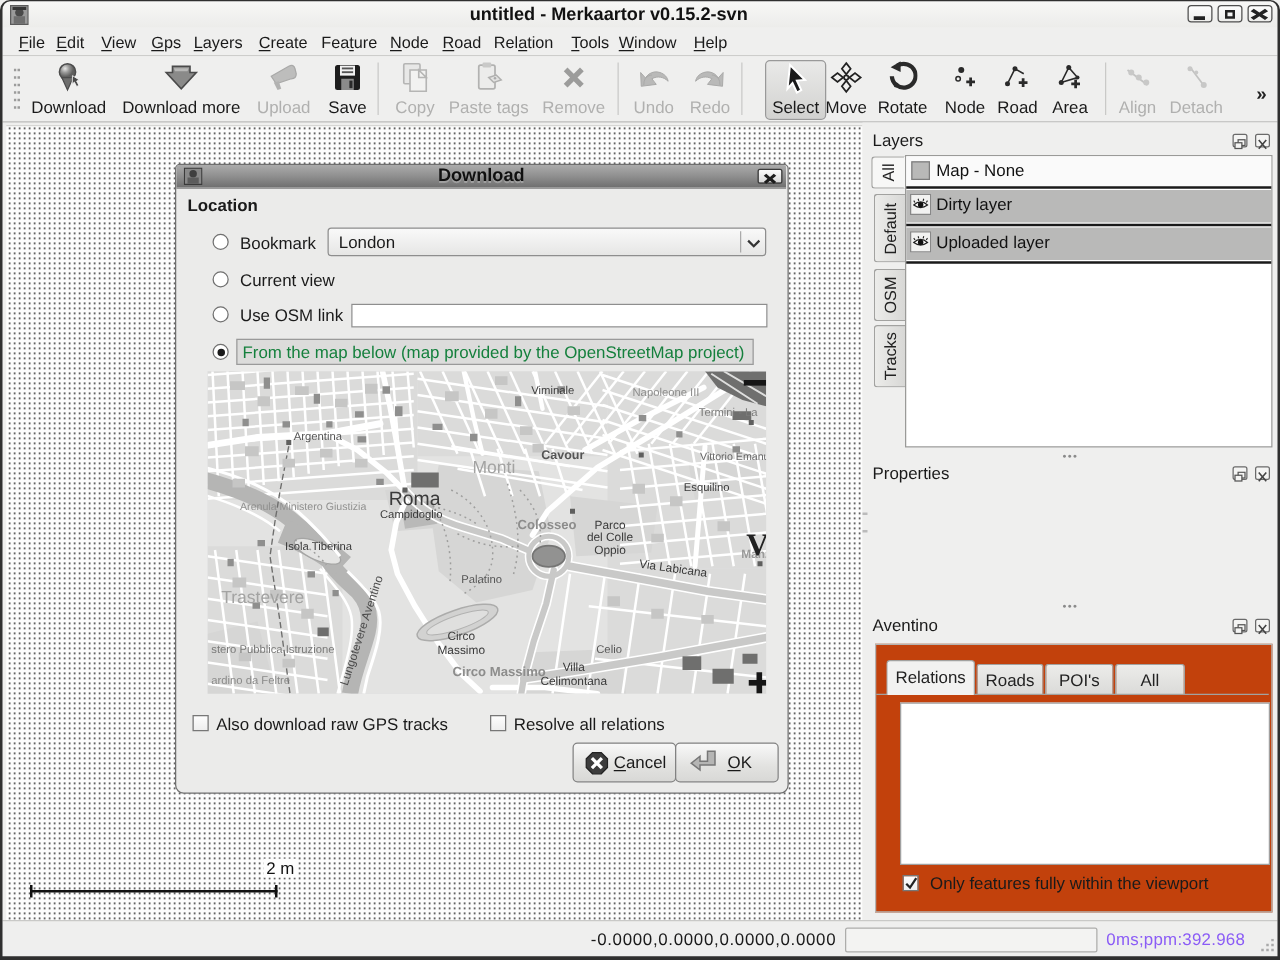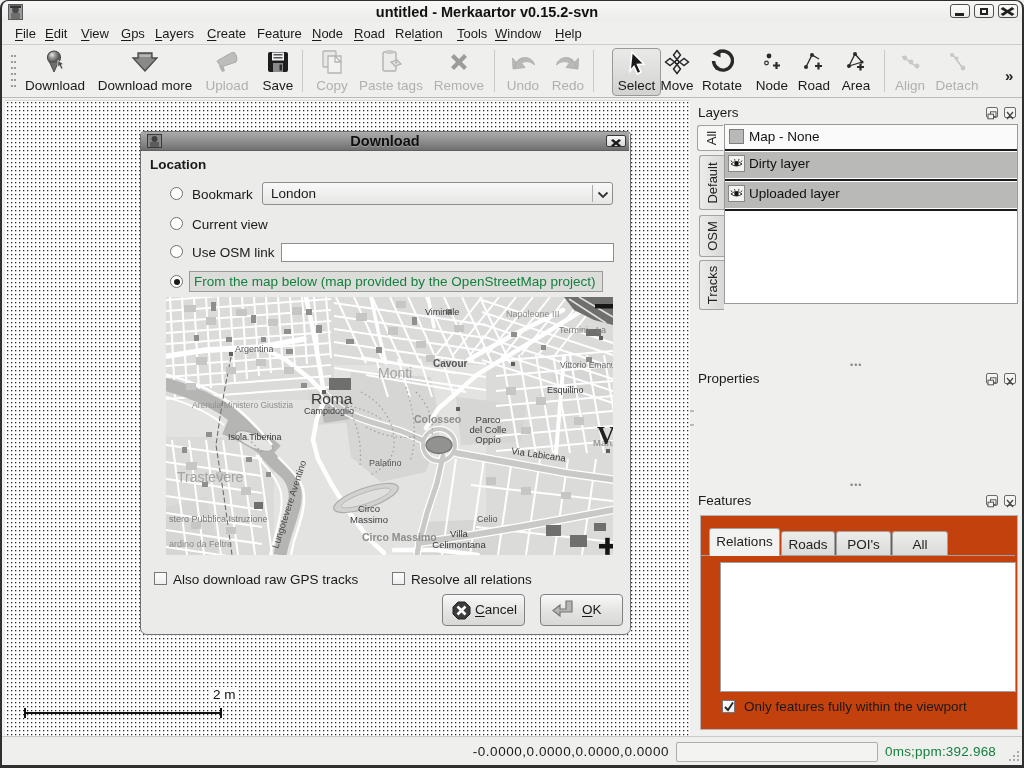--- a/index.html
+++ b/index.html
@@ -37,38 +37,38 @@
 #canvas{position:absolute;left:5px;top:100px;width:685px;height:636px;background:#fdfdfd;
   border-top:1px solid #d6d6d4;}
 
 #rpanel{position:absolute;left:690px;top:98px;width:332px;height:638px;background:#efefee;}
 .dockhdr{position:absolute;font-size:13.5px;color:#1a1a1a;}
 .dockbtn{position:absolute;width:12px;height:11px;border:1px solid #6a6a6a;border-radius:2px;
   background:#f4f4f3;box-sizing:border-box;}
 .vtab{position:absolute;left:9px;width:25px;border:1px solid #a2a2a0;border-right:none;border-radius:3px 0 0 3px;
   background:linear-gradient(90deg,#ececea,#d8d8d6);box-sizing:border-box;}
 .vtab span{position:absolute;left:50%;top:50%;transform:translate(-50%,-50%) rotate(-90deg);white-space:nowrap;font-size:13px;color:#222;}
-#layerlist{position:absolute;left:34px;top:26px;width:294px;height:180px;background:#fff;border:1px solid #9a9a98;box-sizing:border-box;}
+#layerlist{position:absolute;left:34px;top:26px;width:294px;height:234px;background:#fff;border:1px solid #9a9a98;box-sizing:border-box;}
 .lrow{position:absolute;left:0;width:292px;height:24px;}
 .lrow .txt{position:absolute;left:24px;top:4px;font-size:13.5px;color:#111;}
 .lsep{position:absolute;left:0;width:292px;height:2px;background:#1a1a1a;}
 .splitdots{position:absolute;color:#8a8a8a;font-size:9px;letter-spacing:1px;}
 
 #featbox{position:absolute;left:10px;top:417px;width:316px;height:213px;border:1px solid #b4b4b2;background:#c2410c;}
 .ftab{position:absolute;top:15px;height:25px;border:1px solid #a2a2a0;border-bottom:none;border-radius:3px 3px 0 0;
   background:linear-gradient(#ececea,#dadad8);box-sizing:border-box;text-align:center;font-size:13.5px;color:#222;padding-top:5px;}
 #ftab-sel{top:12px;height:28px;background:#f2f2f1;z-index:3;}
 #featlist{position:absolute;left:19px;top:46px;width:294px;height:128px;background:#fff;border:1px solid #a0a0a0;}
 
 .cb{position:absolute;width:13px;height:13px;border:1px solid #777;background:linear-gradient(#fdfdfd,#eee);box-sizing:border-box;}
 
 #statusbar{position:absolute;left:2px;top:736px;width:1020px;height:29px;background:#efefee;border-top:1px solid #c9c9c7;}
 #coords{position:absolute;right:353px;top:7px;font-size:13.5px;color:#1a1a1a;letter-spacing:0.55px;}
 #progress{position:absolute;left:674px;top:5px;width:200px;height:18px;border:1px solid #adadab;background:#f3f3f2;border-radius:2px;}
-#ppm{position:absolute;left:883px;top:7px;font-size:13.5px;color:#15803d;letter-spacing:0.2px;}
+#ppm{position:absolute;left:883px;top:7px;font-size:13.5px;color:#8b5cf6;letter-spacing:0.2px;}
 
 #dialog{position:absolute;left:140px;top:131px;width:491px;height:504px;
   background:#ebebea;border:1.5px solid #6f6f6f;border-radius:4px 4px 7px 7px;box-sizing:border-box;}
 #dtitle{position:absolute;left:0px;top:0px;width:488px;height:18px;border-radius:2.5px 2.5px 0 0;
   background:linear-gradient(#ababab,#8c8c8c 55%,#6f6f6f);border-bottom:1px solid #5f5f5f;}
 #dtitletext{position:absolute;left:0;top:1px;width:100%;text-align:center;font-weight:bold;font-size:14.5px;color:#101010;text-shadow:0 1px 0 rgba(255,255,255,0.25);}
 #dclose{position:absolute;left:465px;top:3px;width:20px;height:12px;border:1px solid #3a3a3a;border-radius:2px;
   background:linear-gradient(#fafafa,#d8d8d8);box-sizing:border-box;}
 .radio{position:absolute;width:13px;height:13px;border-radius:50%;border:1px solid #707070;background:#fff;box-sizing:border-box;}
 .dlbl{position:absolute;font-size:13.5px;color:#1a1a1a;}
@@ -387,21 +387,21 @@
   <div class="dockbtn" style="left:296px;top:275px;"><svg width="10" height="9" viewBox="0 0 10 9" fill="none" stroke="#555" stroke-width="1">
         <rect x="3.5" y="0.8" width="5.5" height="4.6"></rect>
         <rect x="1" y="3.2" width="5.5" height="4.6" fill="#f4f4f3"></rect>
       </svg></div>
   <div class="dockbtn" style="left:314px;top:275px;"><svg width="10" height="9" viewBox="0 0 10 9" fill="none" stroke="#444" stroke-width="1.3">
         <path d="M2 1 L8 8 M8 1 L2 8"></path>
       </svg></div>
   <div class="abs" style="left:0px;top:312px;width:4px;height:12px;border-top:2px solid #bbb;border-bottom:2px solid #bbb;"></div>
 
   <div class="splitdots" style="left:160px;top:382px;">•••</div>
-  <div class="dockhdr" style="left:8px;top:395px;">Features</div>
+  <div class="dockhdr" style="left:8px;top:395px;">Aventino</div>
   <div class="dockbtn" style="left:296px;top:397px;"><svg width="10" height="9" viewBox="0 0 10 9" fill="none" stroke="#555" stroke-width="1">
         <rect x="3.5" y="0.8" width="5.5" height="4.6"></rect>
         <rect x="1" y="3.2" width="5.5" height="4.6" fill="#f4f4f3"></rect>
       </svg></div>
   <div class="dockbtn" style="left:314px;top:397px;"><svg width="10" height="9" viewBox="0 0 10 9" fill="none" stroke="#444" stroke-width="1.3">
         <path d="M2 1 L8 8 M8 1 L2 8"></path>
       </svg></div>
 
   <div id="featbox">
     <div class="ftab" id="ftab-sel" style="left:8px;width:71px;">Relations</div>
@@ -740,21 +740,21 @@
         <rect x="433" y="247" width="17" height="4.5" fill="#161616"></rect>
         <rect x="439.2" y="240.8" width="4.5" height="17" fill="#161616"></rect>
       </svg>
     </div>
 
   <div class="cb" style="left:13px;top:440px;"></div>
   <div class="dlbl" style="left:32px;top:440px;">Also download raw GPS tracks</div>
   <div class="cb" style="left:251px;top:440px;"></div>
   <div class="dlbl" style="left:270px;top:440px;">Resolve all relations</div>
 
-  <div class="dbtn" style="left:301px;">
+  <div class="dbtn" style="left:317px;">
     <svg class="abs" style="left:9px;top:6px;" width="19" height="19" viewBox="0 0 19 19">
         <path d="M6 1 L13 1 L18 6 L18 13 L13 18 L6 18 L1 13 L1 6 Z" fill="#3c3c3c" stroke="#222" stroke-width="1"></path>
         <path d="M5.5 5.5 L13.5 13.5 M13.5 5.5 L5.5 13.5" stroke="#fff" stroke-width="2.6"></path>
       </svg>
     <div class="t" style="left:32px;"><u>C</u>ancel</div>
   </div>
   <div class="dbtn" style="left:399px;">
     <svg class="abs" style="left:11px;top:5px;" width="22" height="21" viewBox="0 0 22 21">
         <path d="M14 1 L20 1 L20 12 L8 12 L8 16 L1 10.5 L8 5 L8 9 L14 9 Z" fill="#b5b5b4" stroke="#777" stroke-width="1.2"></path>
       </svg>

